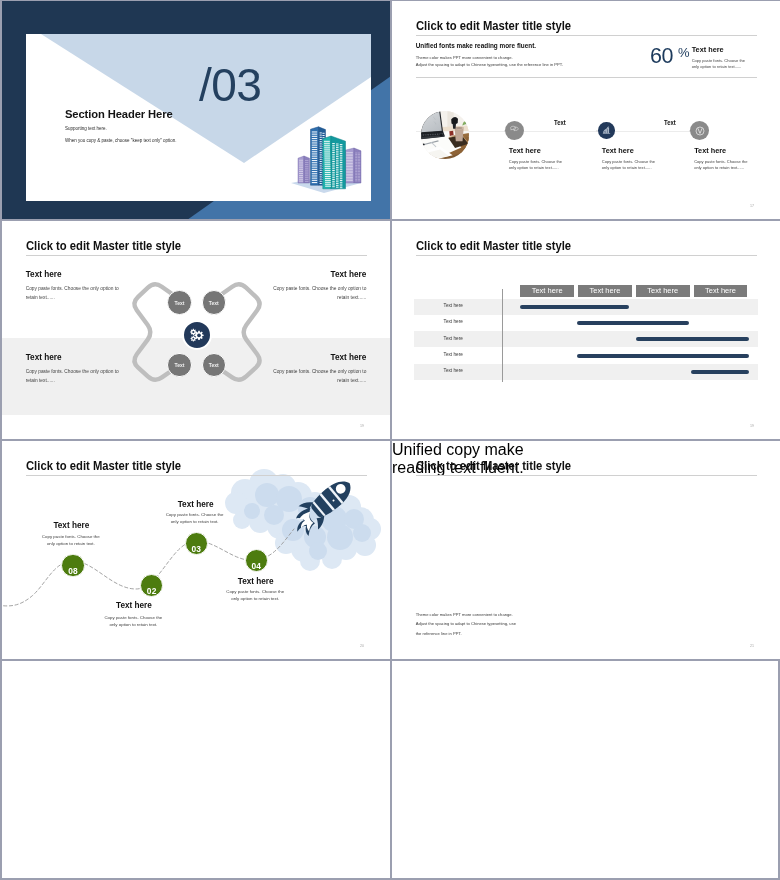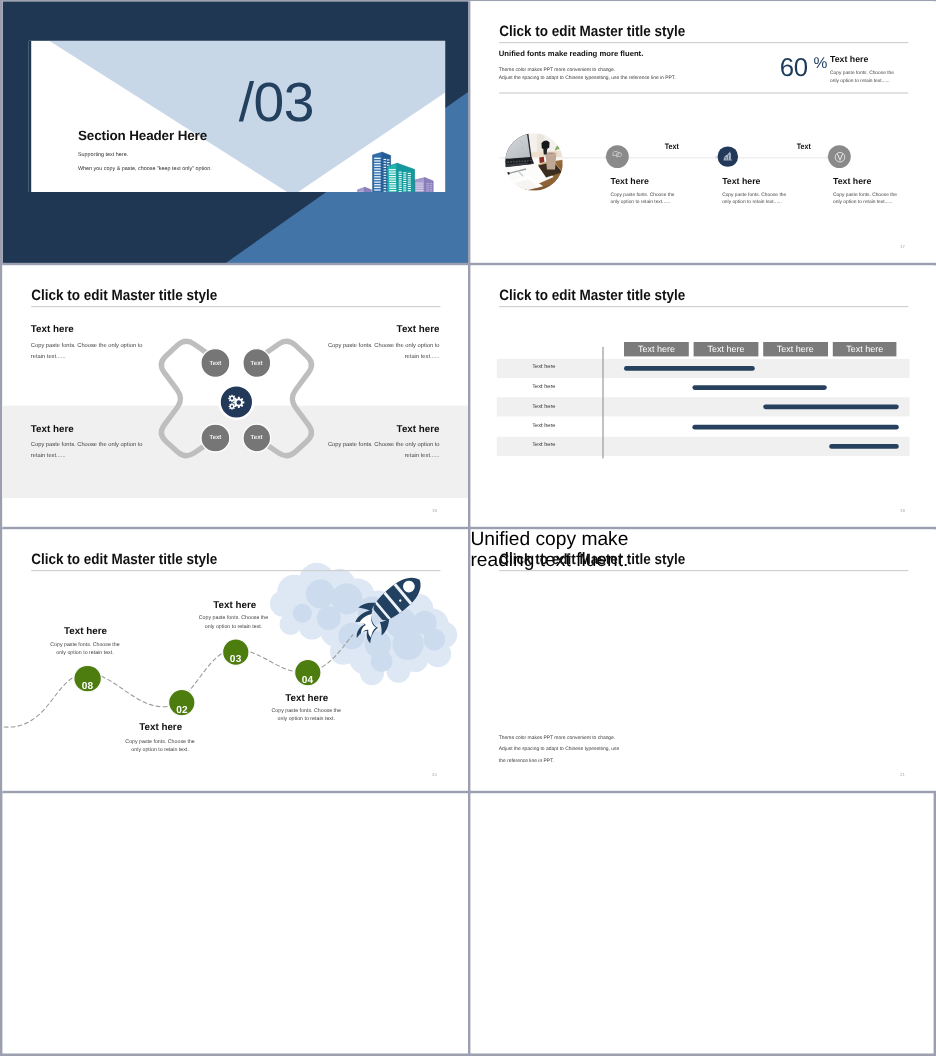--- a/index.html
+++ b/index.html
@@ -51,21 +51,21 @@
   .sdsc{position:absolute;font-size:4.4px;color:#3f3f3f;text-align:center;line-height:7px;}
 </style>
 </head>
 <body>
 
 <div class="grid">
 
   <div class="cell" style="left:0;top:0">
     <div class="sec">
       <div class="light"></div>
-      <div class="card" style="left:22px;top:33px;width:347px;height:126px;">
+      <div class="card" style="left:22px;top:33px;width:347px;height:167px;">
         <div class="wedge" style="clip-path:polygon(17px 0, 347px 0, 347px 43px, 220px 129px);"></div>
         <div class="num" style="left:175px;top:28px;">/03</div>
         <div class="hdr" style="left:41px;top:74px;">Section Header Here</div>
         <div class="sub" style="left:41px;top:92px;">Supporting text here.</div>
         <div class="sub" style="left:41px;top:104px;">When you copy &amp; paste, choose "keep text only" option.</div>
         <div class="bar" style="left:0;top:0;height:167px;"></div>
         <div class="bldwrap" style="position:absolute;left:266px;top:89px;width:72px;height:70px;"><svg width="72" height="70" viewBox="0 0 700 700" xmlns="http://www.w3.org/2000/svg">
               <polygon points="0,600 190,562 700,600 330,700" fill="#c9d9ec"></polygon>
               <polygon points="70,352 130,330 130,600 70,600" fill="#a79cd0" stroke="#6d62a4" stroke-width="4" stroke-linejoin="round"></polygon>
               <polygon points="130,330 185,352 185,600 130,600" fill="#8c80bd" stroke="#6d62a4" stroke-width="4" stroke-linejoin="round"></polygon>

